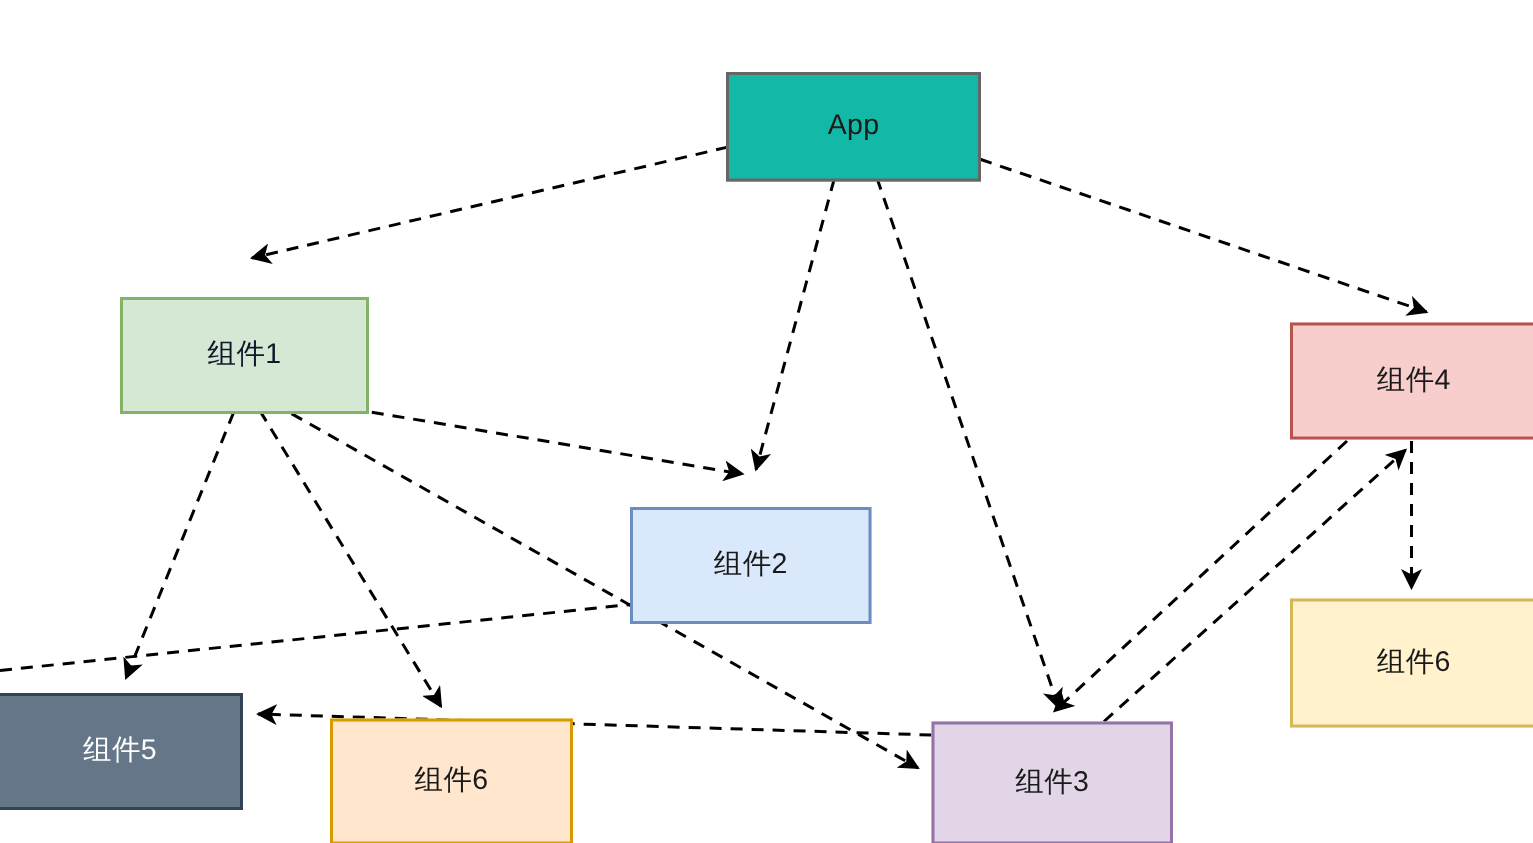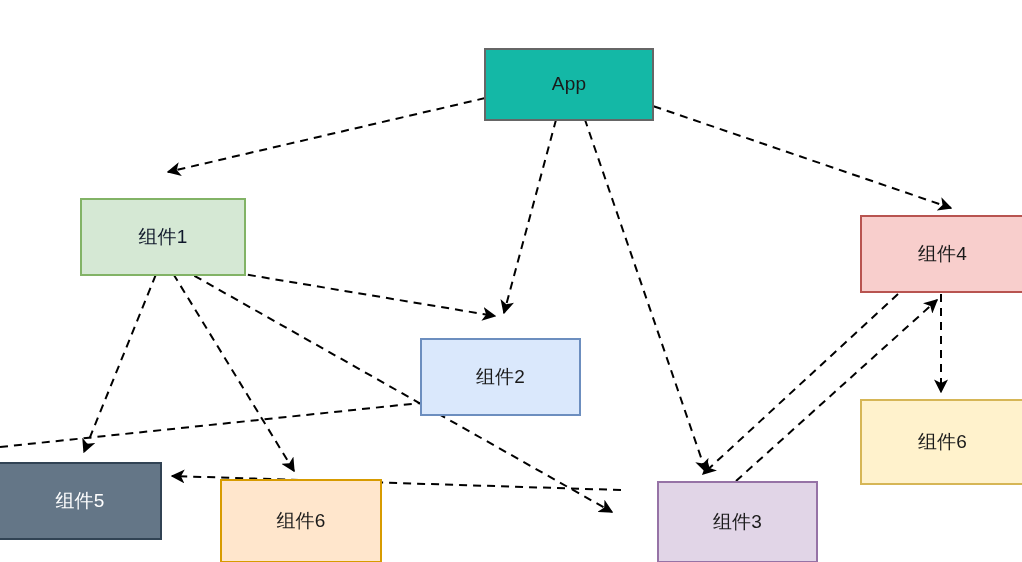--- a/index.html
+++ b/index.html
@@ -84,18 +84,18 @@
       </div>
       <div class="node" style="left: 860px; top: 399px; width: 165px; height: 86px; background: rgb(255, 242, 204); border-color: rgb(214, 182, 86); color: rgb(26, 26, 26);">
         <span class="node-label">组件6</span>
       </div>
       <div class="node" style="left: -2px; top: 462px; width: 164px; height: 78px; background: rgb(100, 118, 135); border-color: rgb(49, 67, 84); color: rgb(255, 255, 255);">
         <span class="node-label">组件5</span>
       </div>
       <div class="node" style="left: 220px; top: 479px; width: 162px; height: 84px; background: rgb(255, 230, 204); border-color: rgb(215, 155, 0); color: rgb(26, 26, 26);">
         <span class="node-label">组件6</span>
       </div>
-      <div class="node" style="left: 621px; top: 481px; width: 161px; height: 82px; background: rgb(225, 213, 231); border-color: rgb(150, 115, 166); color: rgb(26, 26, 26); margin-left: 36px;">
+      <div class="node" style="left: 621px; top: 481px; width: 161px; height: 82px; background: rgb(225, 213, 231); border-color: rgb(150, 115, 166); color: rgb(26, 26, 26);">
         <span class="node-label">组件3</span>
       </div>
     </div>
 
 </div>
 
 </body></html>

